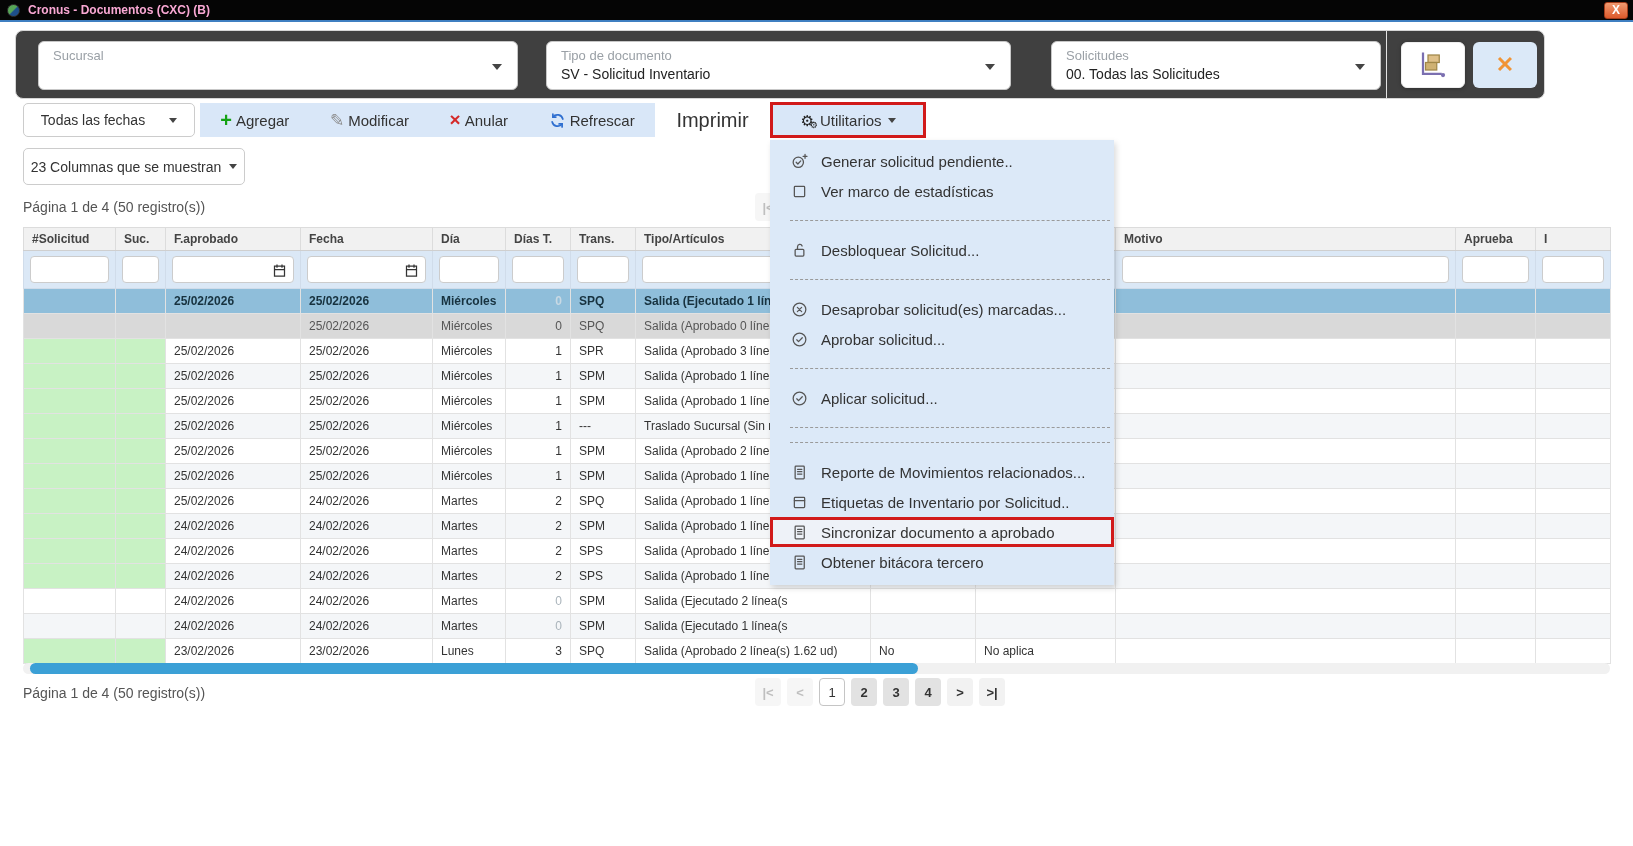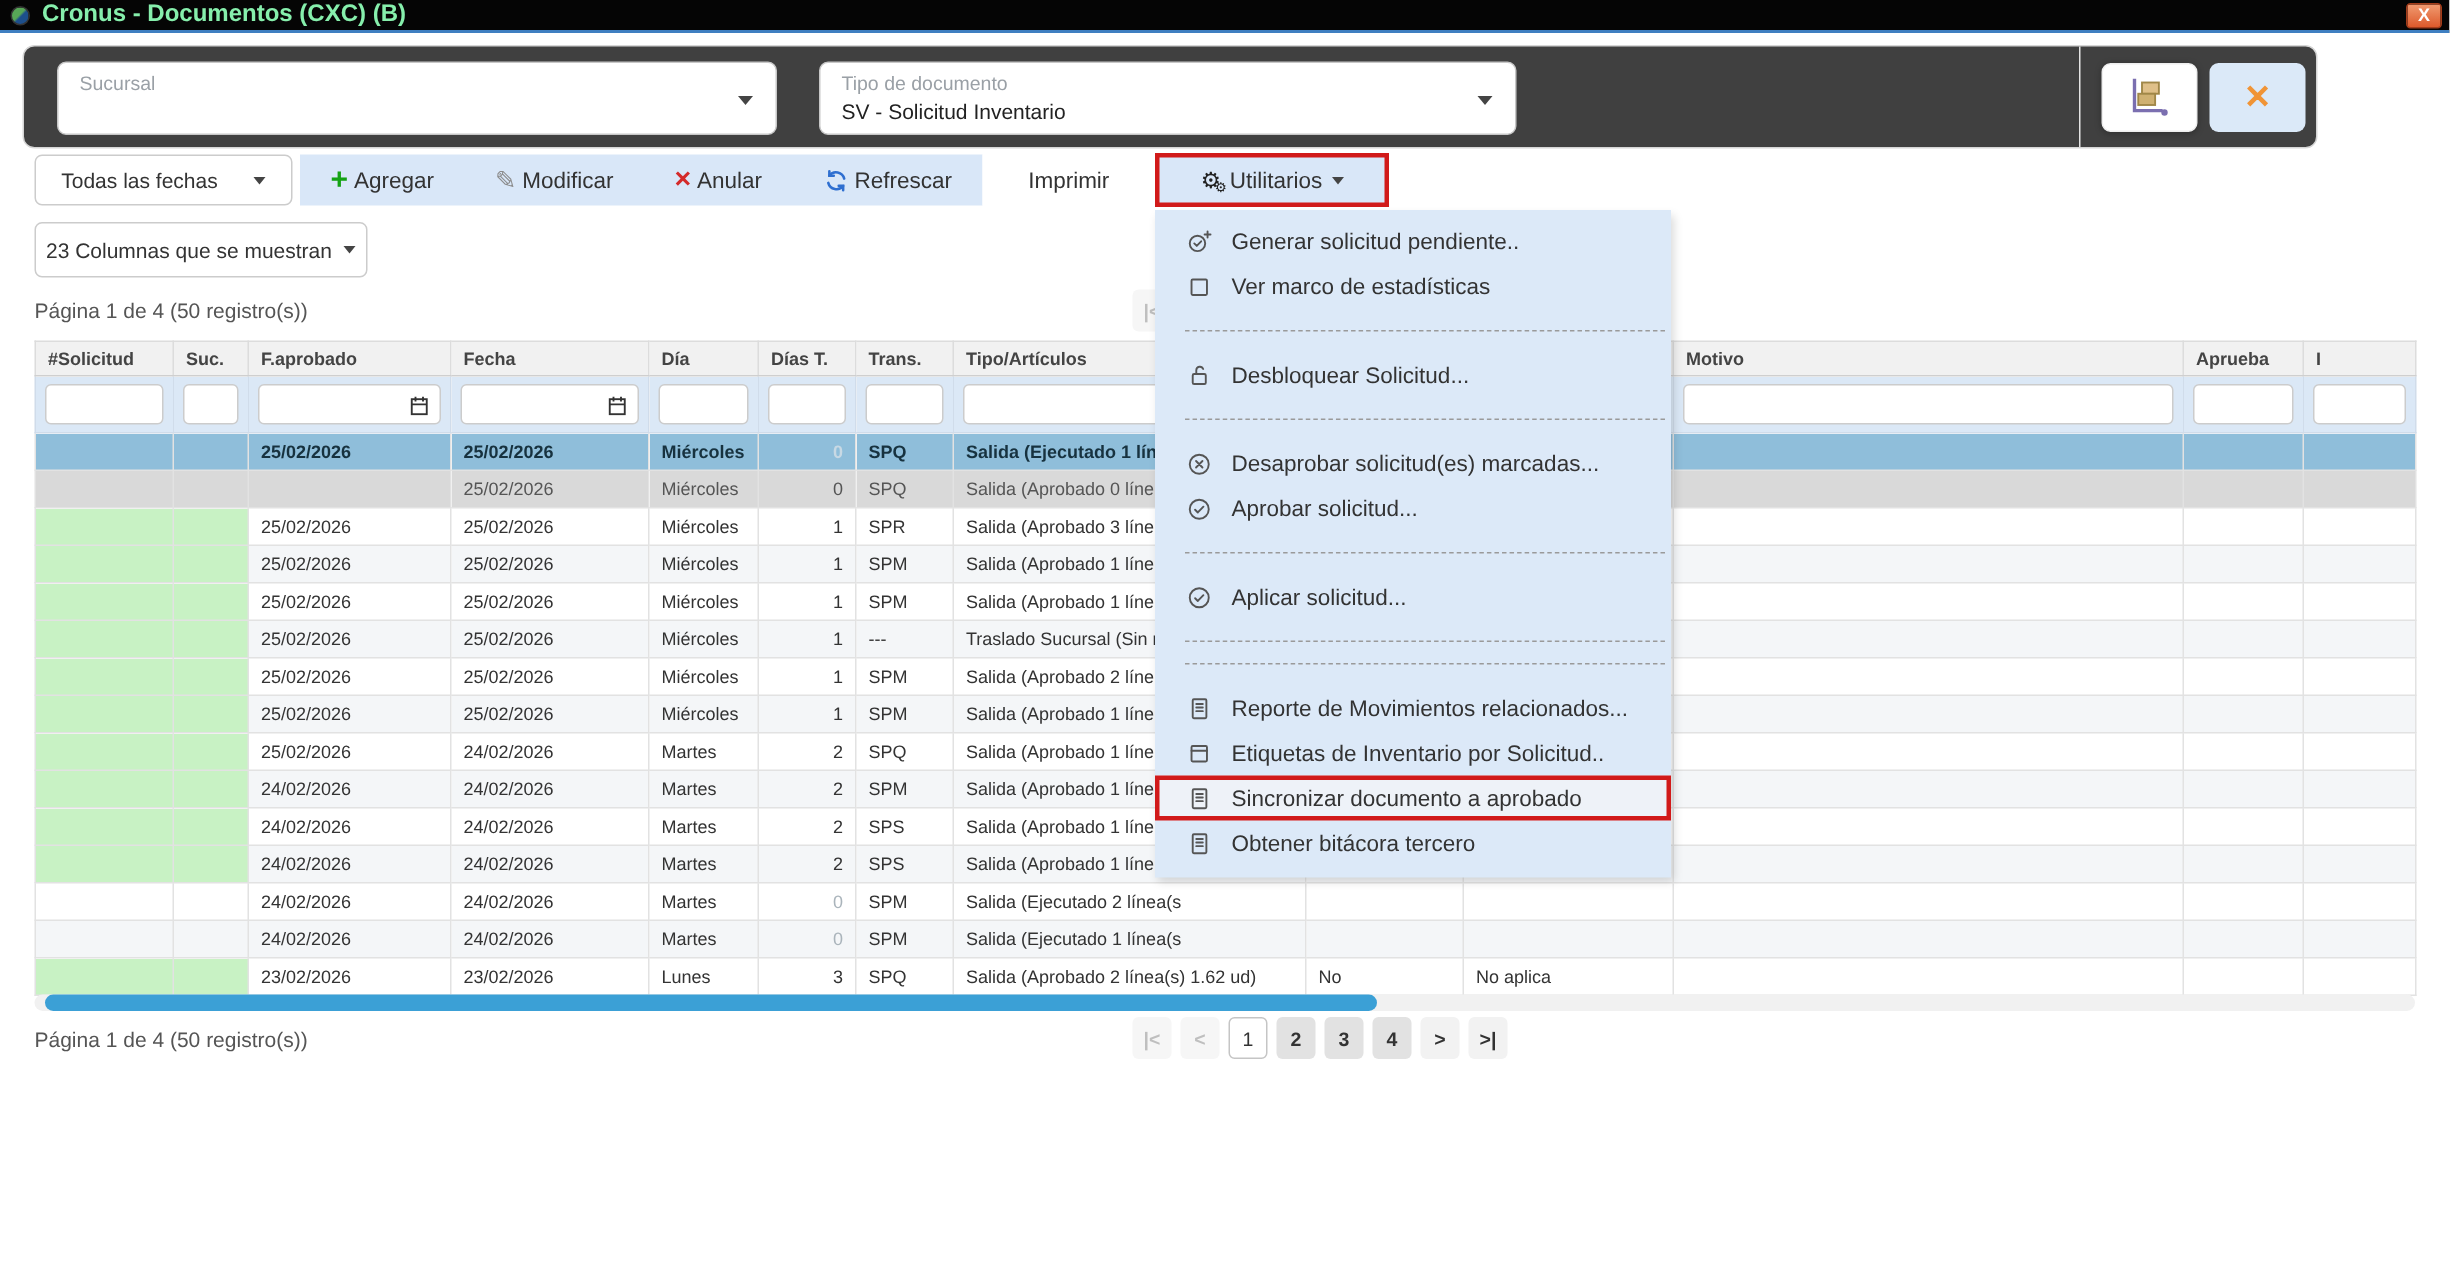--- a/index.html
+++ b/index.html
@@ -4,21 +4,21 @@
 <style>
   * { box-sizing: border-box; margin: 0; padding: 0; }
   body { font-family: "Liberation Sans", sans-serif; background: #fff; }
   #root { position: relative; width: 1633px; height: 846px; background: #fff; overflow: hidden; }
 
   
   .titlebar { position: absolute; left: 0; top: 0; width: 1633px; height: 22px;
     background: #050505; border-bottom: 2px solid #3f7fc1; display: flex; align-items: center; }
   .app-logo { width: 13px; height: 13px; border-radius: 50%; margin-left: 7px;
     background: linear-gradient(135deg,#57a657 45%,#1d4f8c 55%); border: 1px solid #333; }
-  .titlebar .title { color: #86efac; font-size: 16px; font-weight: bold; margin-left: 8px; }
+  .titlebar .title { color: #f9a8d4; font-size: 12px; font-weight: bold; margin-left: 8px; }
   .close-btn { position: absolute; right: 5px; top: 2px; width: 24px; height: 17px;
     background: linear-gradient(#f09a70,#dd5a2c); border: 1px solid #a33c1a; border-radius: 3px;
     color: #fff; font-weight: bold; font-size: 12px; line-height: 14px; text-align: center; cursor: pointer; }
 
   
   .filter-card { position: absolute; left: 15px; top: 30px; width: 1530px; height: 69px;
     background: #404040; border: 1px solid #d6d6d6; border-radius: 8px; }
   .select-box { position: absolute; top: 10px; height: 49px; border: 1px solid #c7c7c7;
     border-radius: 6px; background: #fff; padding: 6px 14px; }
   .select-box .lbl { font-size: 13px; color: #9aa0a6; }
@@ -36,21 +36,21 @@
     background: #fff; border: 1px solid #ccc; border-radius: 5px; font-size: 14px; color: #333;
     display: flex; align-items: center; justify-content: center; gap: 24px; cursor: pointer; }
   .btn-caret { width: 0; height: 0; border-left: 4px solid transparent; border-right: 4px solid transparent; border-top: 5px solid #444; }
   .toolbar-strip { position: absolute; left: 200px; top: 103px; width: 455px; height: 34px;
     background: #d9e7f8; display: flex; align-items: center; justify-content: space-around; }
   .tool-item { display: flex; align-items: center; gap: 4px; font-size: 15px; color: #333; cursor: pointer; }
   .plus-ic { color: #14a214; font-size: 20px; font-weight: bold; line-height: 16px; }
   .pencil-ic { color: #8b8b8b; font-size: 17px; }
   .x-ic { color: #d42a2a; font-size: 19px; font-weight: bold; line-height: 16px; }
   .imprimir-btn { position: absolute; left: 655px; top: 103px; width: 115px; height: 34px; background: #fff;
-    font-size: 15px; color: #333; display: flex; align-items: center; justify-content: center; cursor: pointer; }
+    font-size: 20px; color: #333; display: flex; align-items: center; justify-content: center; cursor: pointer; }
   .utilitarios-btn { position: absolute; left: 770px; top: 102px; width: 156px; height: 36px;
     background: #d9e7f8; border: 3px solid #d11a1a; display: flex; align-items: center;
     justify-content: center; gap: 6px; font-size: 15px; color: #333; cursor: pointer; }
   .gears { position: relative; font-size: 15px; color: #222; line-height: 1; }
   .gears .g2 { position: absolute; font-size: 9px; right: -4px; bottom: -2px; }
 
   .columns-btn { position: absolute; left: 23px; top: 148px; width: 222px; height: 37px;
     background: #fff; border: 1px solid #ccc; border-radius: 5px; font-size: 14px; color: #333;
     display: flex; align-items: center; justify-content: center; gap: 8px; cursor: pointer; }
 
@@ -109,20 +109,25 @@
 
   <div class="filter-card">
     <div class="select-box" style="left:22px;width:480px;">
       <div class="lbl">Sucursal</div>
       <div class="val"></div>
       <span class="caret"></span>
     </div>
     <div class="select-box" style="left:530px;width:465px;">
       <div class="lbl">Tipo de documento</div>
       <div class="val">SV - Solicitud Inventario</div>
+      <span class="caret"></span>
+    </div>
+    <div class="select-box" style="left:1035px;width:330px;">
+      <div class="lbl">Solicitudes</div>
+      <div class="val">00. Todas las Solicitudes</div>
       <span class="caret"></span>
     </div>
     <div class="card-divider"></div>
     <div class="icon-btn cart-btn">
       <svg viewBox="0 0 24 24" width="30" height="30">
         <rect x="8" y="4" width="9" height="6" fill="#dfc089" stroke="#a08748"></rect>
         <rect x="6" y="10" width="9" height="6" fill="#cfb172" stroke="#a08748"></rect>
         <path d="M4 2v17h15" fill="none" stroke="#7b6fb0" stroke-width="1.8"></path>
         <circle cx="20" cy="20" r="1.7" fill="#7b6fb0"></circle>
       </svg>

